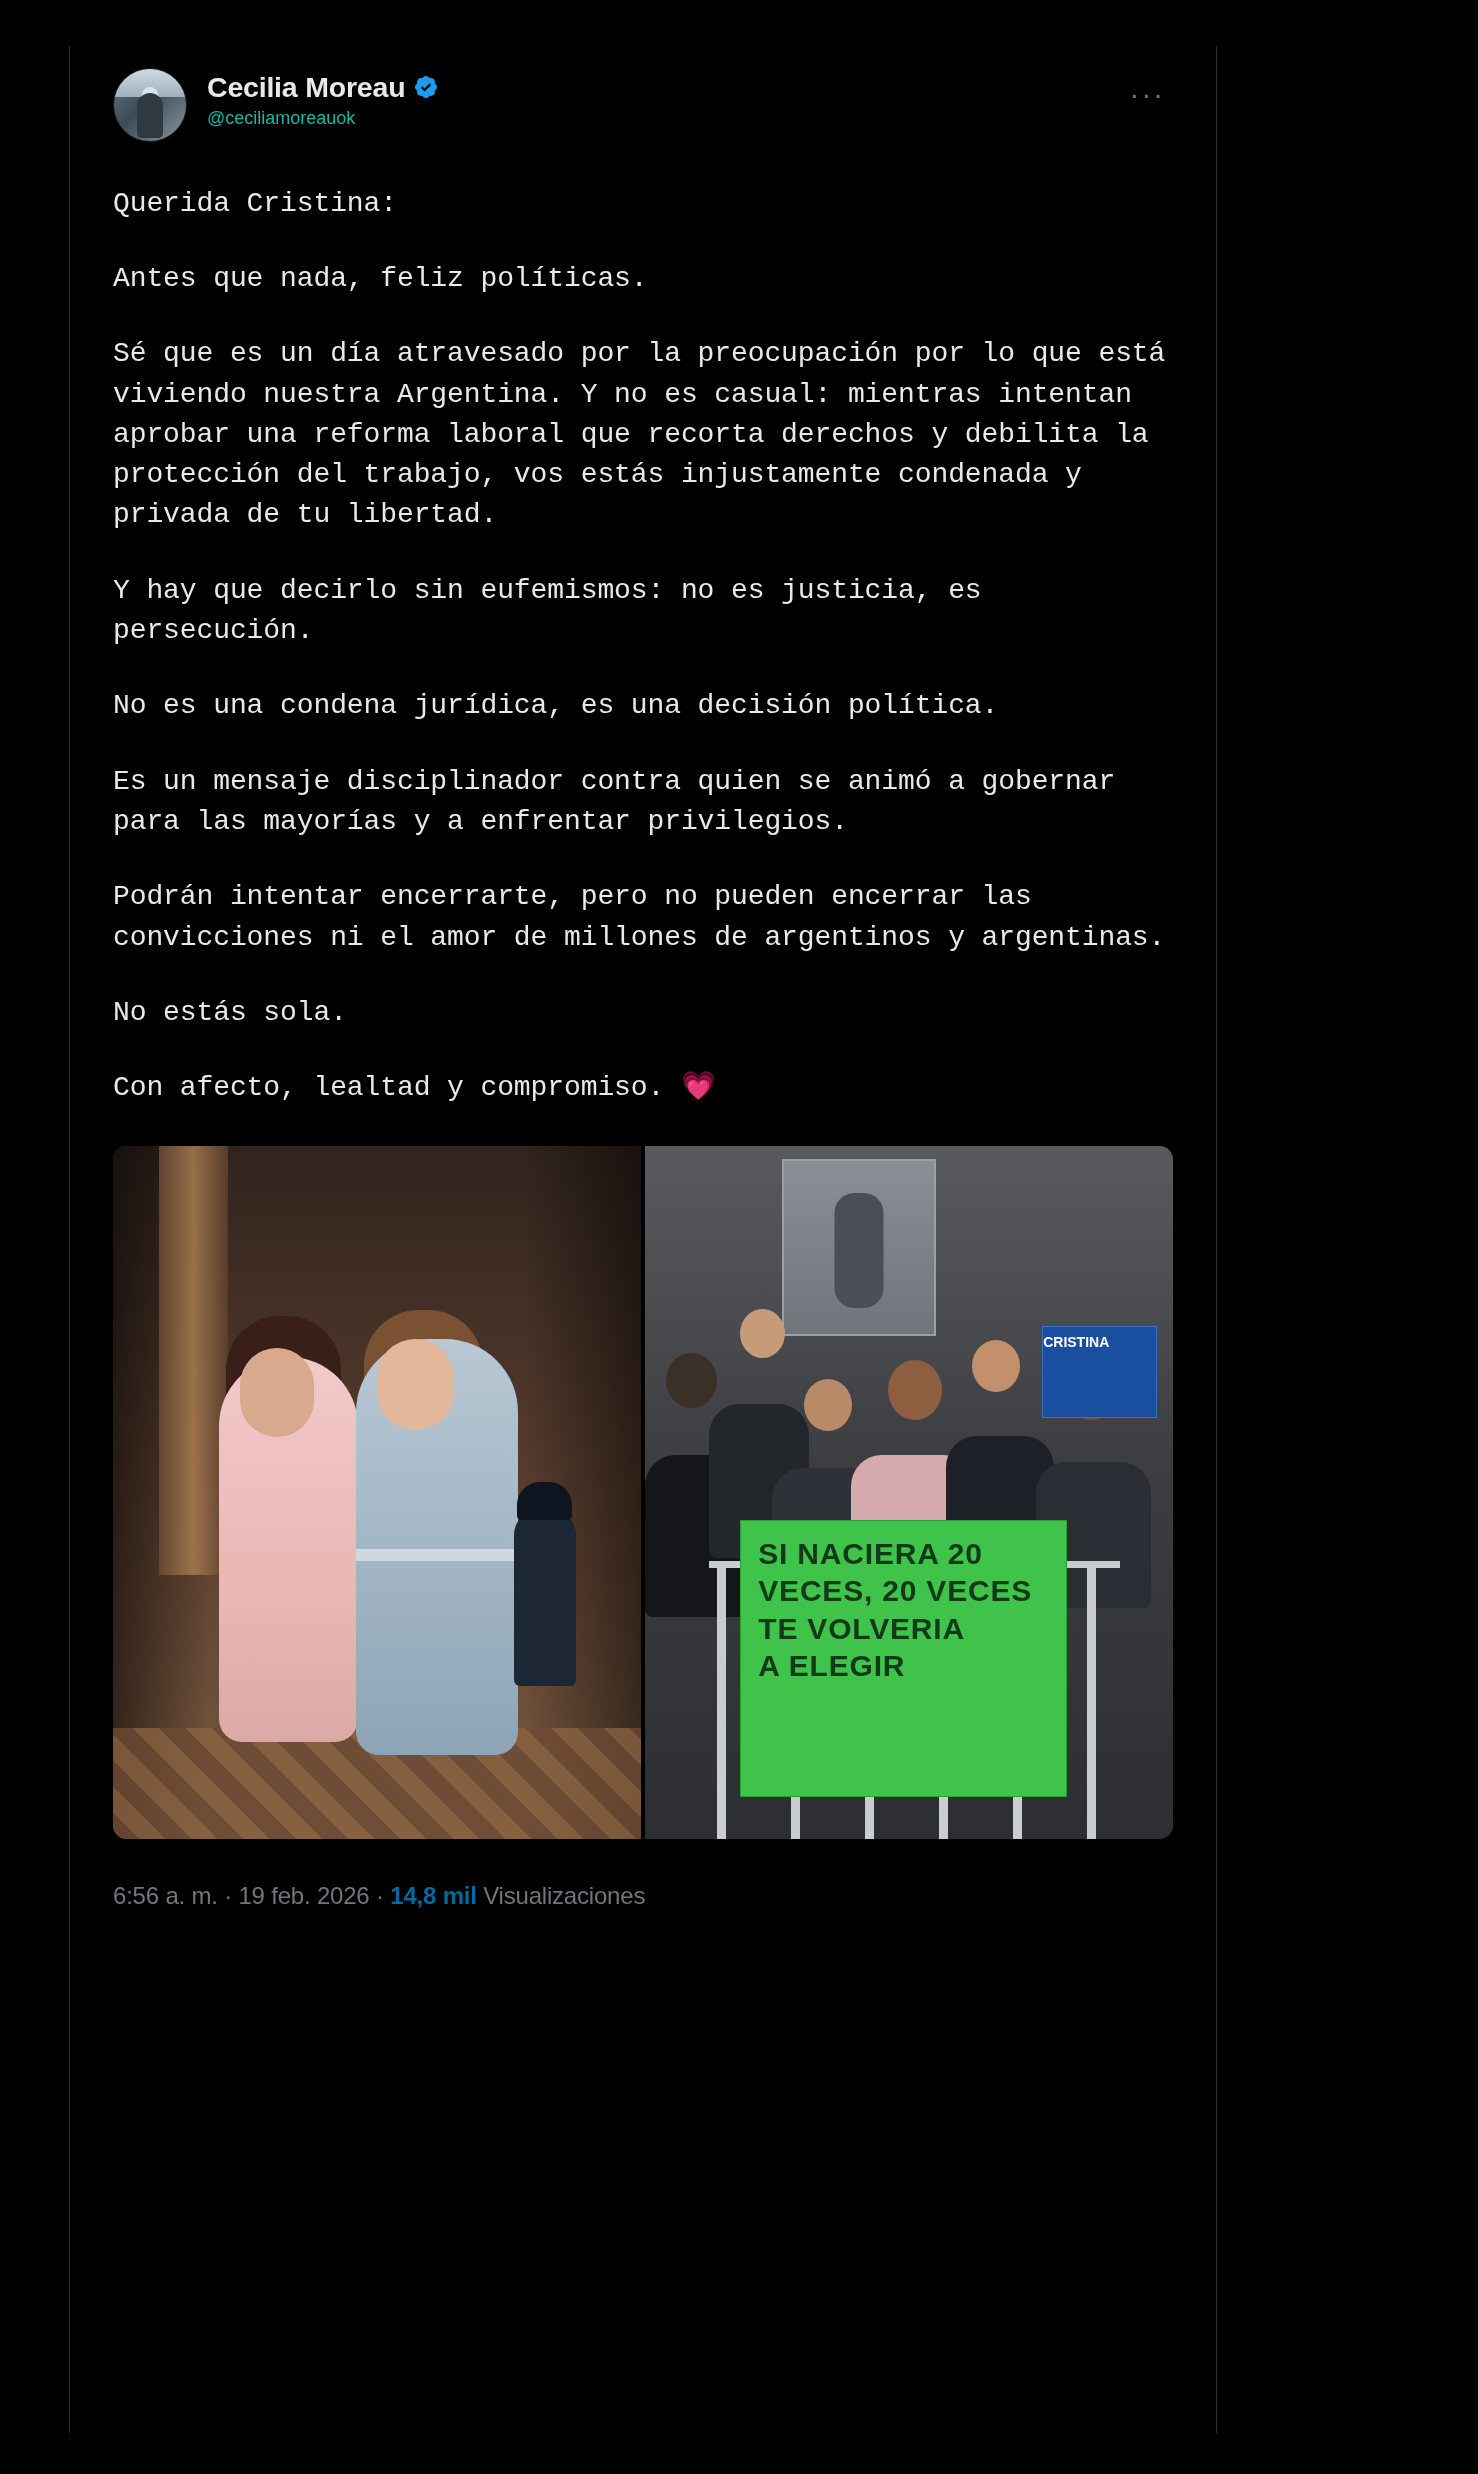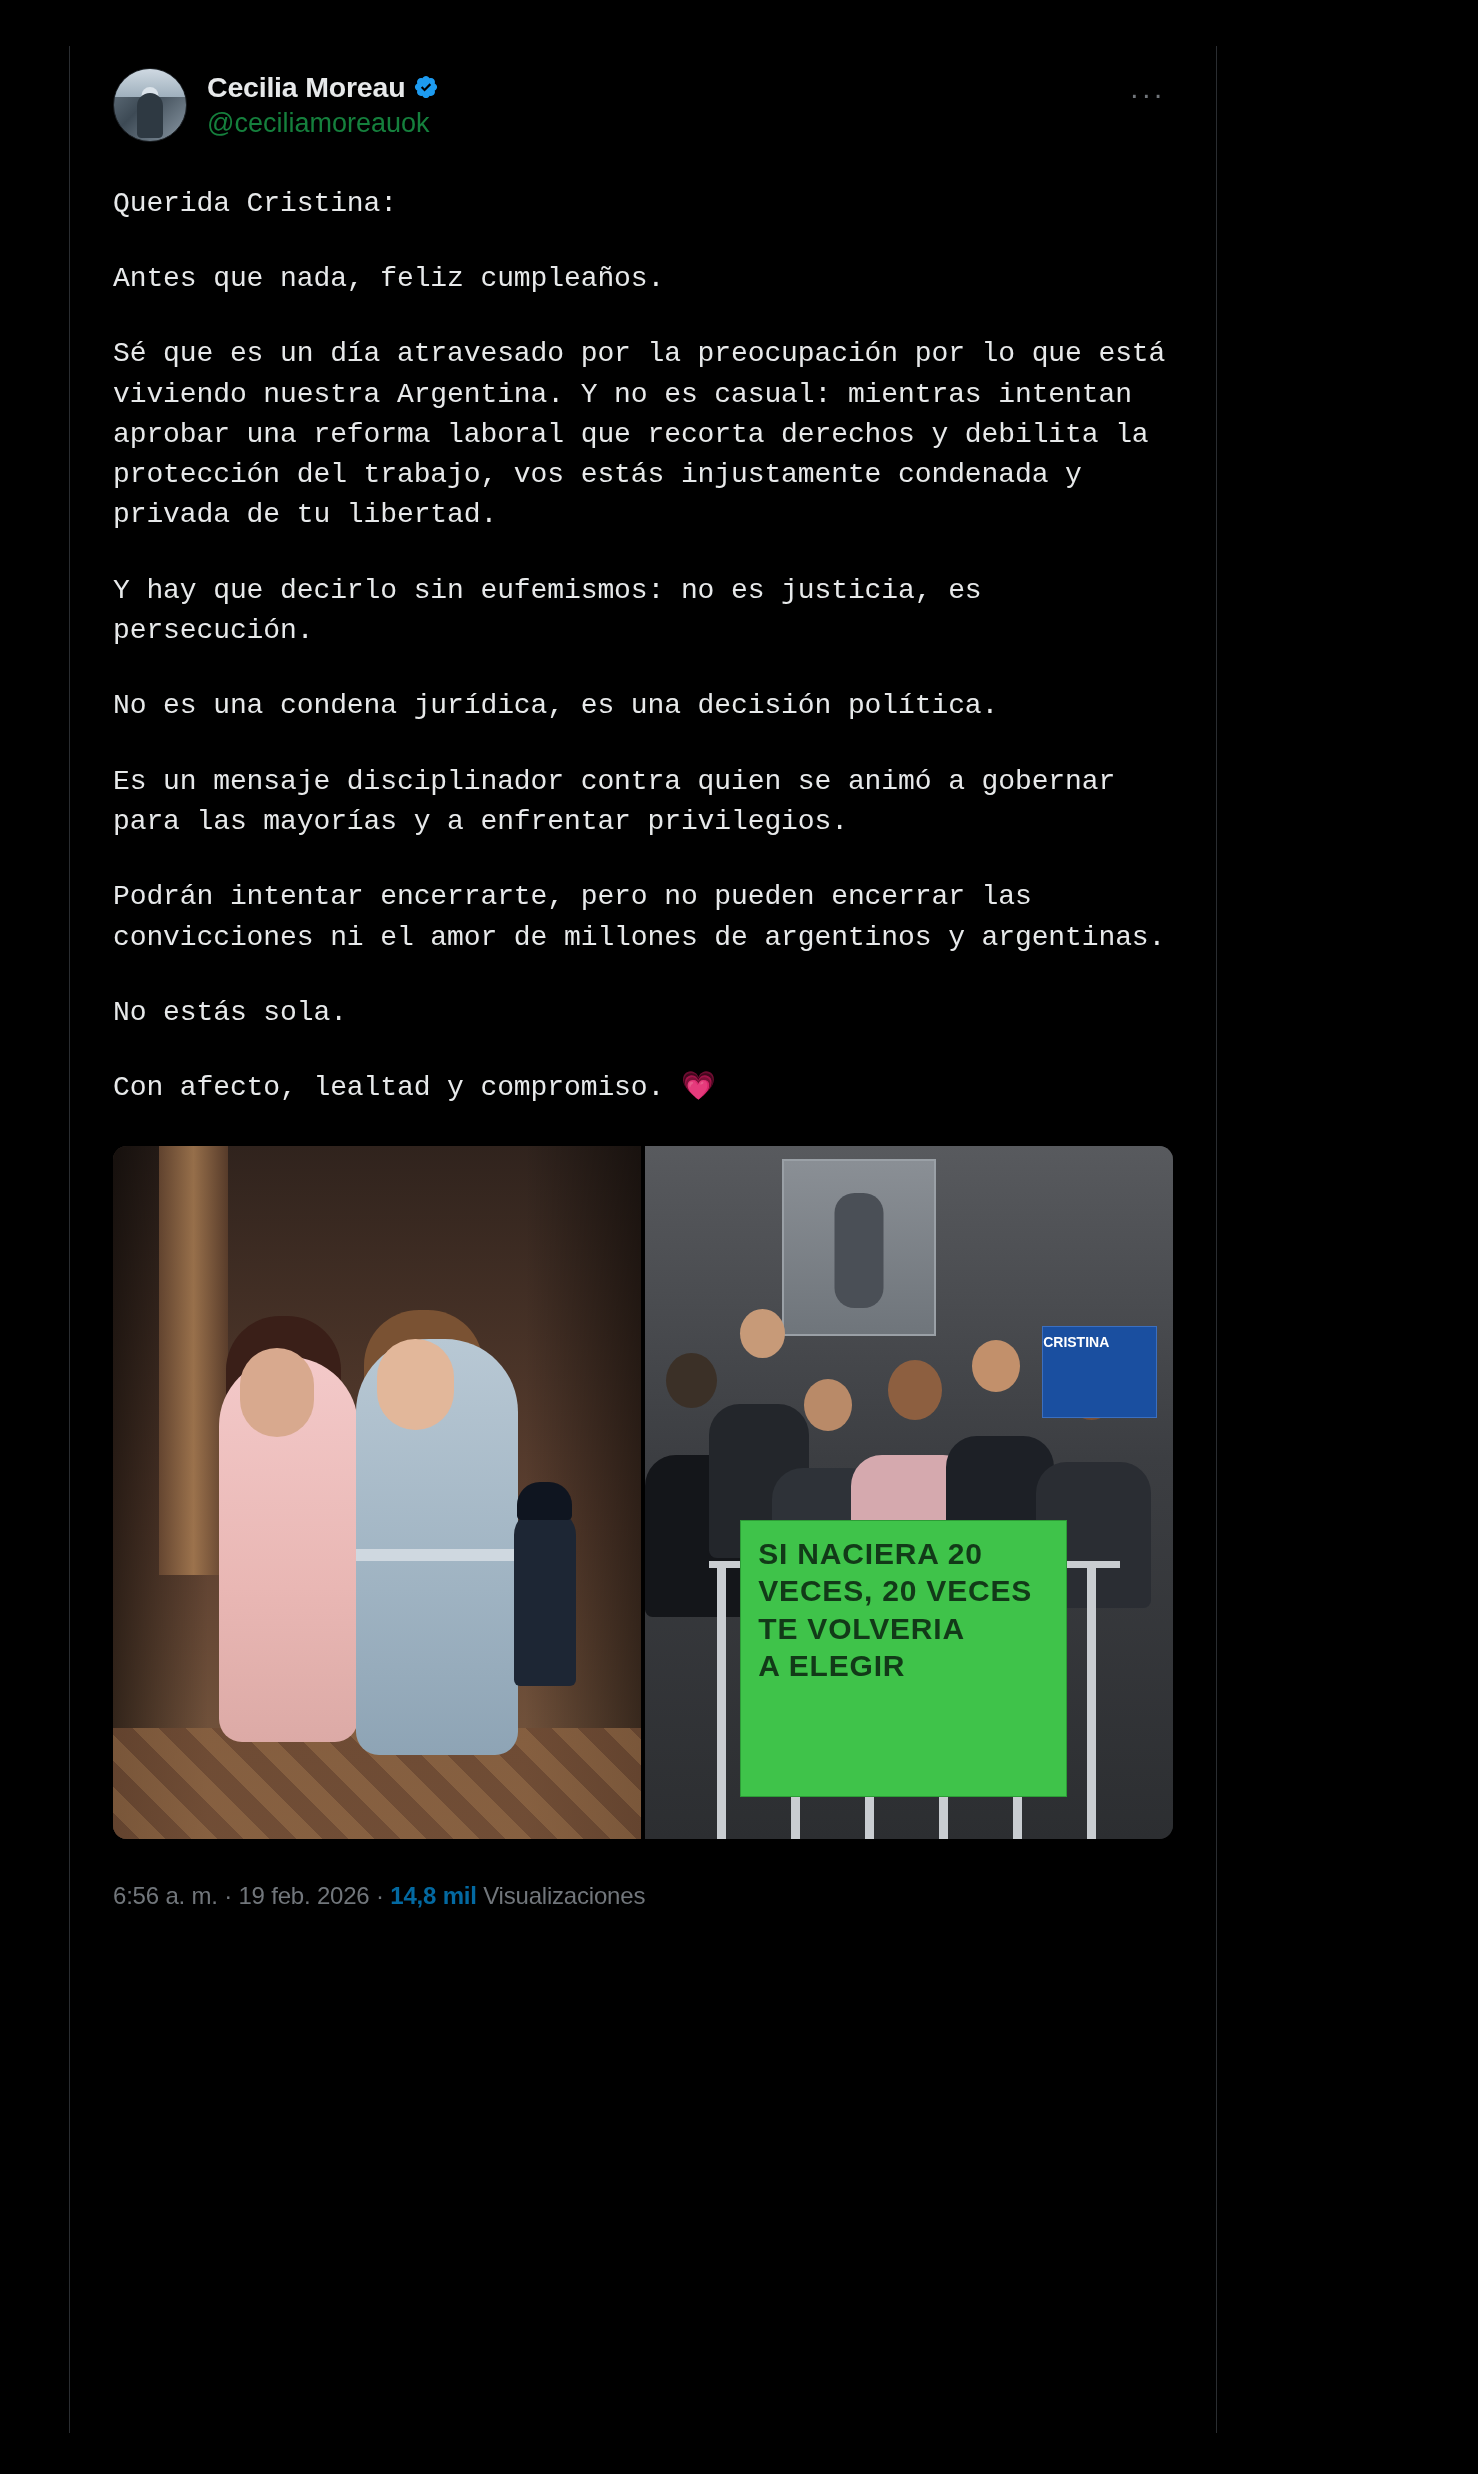--- a/index.html
+++ b/index.html
@@ -85,22 +85,22 @@
     font-weight: bold;
     letter-spacing: -0.2px;
   }
   .verified {
     margin-left: 7.7px;
     width: 26px;
     height: 26px;
     display: inline-block;
   }
   .handle {
-    color: #15803d;
-    font-size: 27px;
+    color: #14b8a6;
+    font-size: 18px;
     margin-top: 4.6px;
   }
   .more-btn {
     position: absolute;
     right: 7.7px;
     top: 12.3px;
     color: #71767b;
     font-size: 29px;
     letter-spacing: 2.3px;
     line-height: 1;
@@ -289,21 +289,21 @@
               </svg>
             </span>
           </div>
           <span class="handle">@ceciliamoreauok</span>
         </div>
         <div class="more-btn">···</div>
       </div>
 
       <div class="tweet-body">
         <p>Querida Cristina:</p>
-        <p>Antes que nada, feliz cumpleaños.</p>
+        <p>Antes que nada, feliz políticas.</p>
         <p>Sé que es un día atravesado por la preocupación por lo que está viviendo nuestra Argentina. Y no es casual: mientras intentan aprobar una reforma laboral que recorta derechos y debilita la protección del trabajo, vos estás injustamente condenada y privada de tu libertad.</p>
         <p>Y hay que decirlo sin eufemismos: no es justicia, es persecución.</p>
         <p>No es una condena jurídica, es una decisión política.</p>
         <p>Es un mensaje disciplinador contra quien se animó a gobernar para las mayorías y a enfrentar privilegios.</p>
         <p>Podrán intentar encerrarte, pero no pueden encerrar las convicciones ni el amor de millones de argentinos y argentinas.</p>
         <p>No estás sola.</p>
         <p>
           <span>Con afecto, lealtad y compromiso.</span>
           <span class="heart">💗</span>
         </p>

